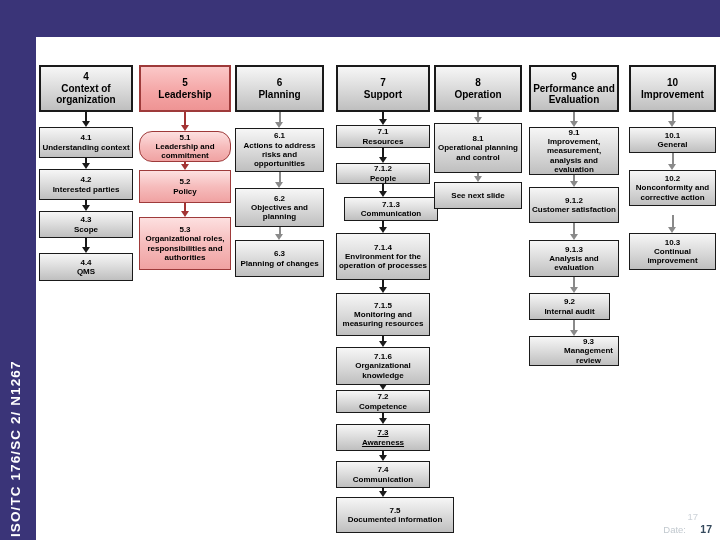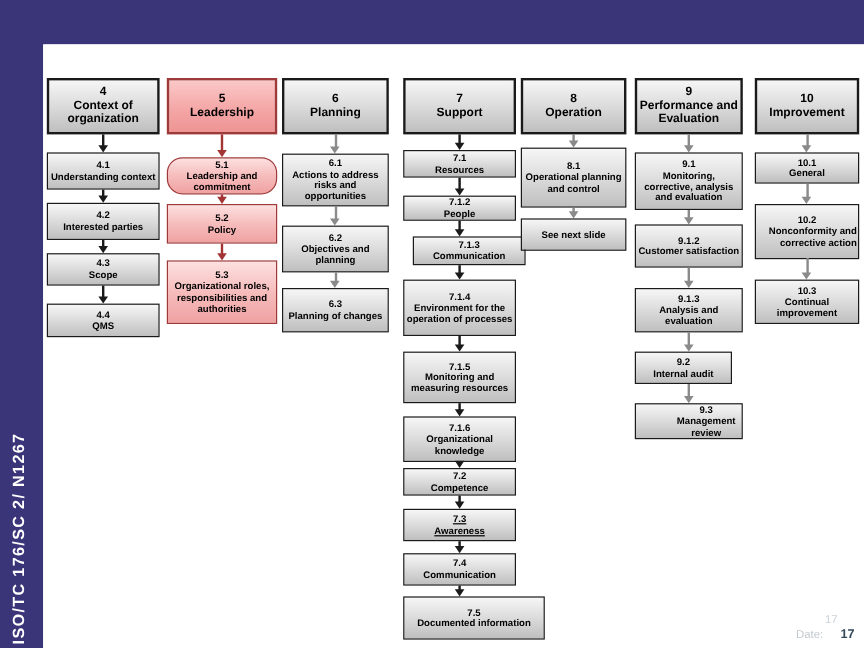--- a/index.html
+++ b/index.html
@@ -200,21 +200,21 @@
       </div>
       <div class="">
         <div class="box header gray" style="left: 529px; top: 65px; width: 90px; height: 47px;">
           <div class="">9</div>
           <div class="">Performance and Evaluation</div>
         </div>
         <div class="arrow-line" style="left: 573px; top: 112px; height: 10px; background: rgb(138, 138, 138);"></div>
         <div class="arrow-head" style="left: 569.5px; top: 121px; border-top-color: rgb(138, 138, 138);"></div>
         <div class="box sub gray" style="left: 529px; top: 127px; width: 90px; height: 48px;">
           <div class="">9.1</div>
-          <div class="">Monitoring, corrective, analysis and evaluation</div>
+          <div class="">Improvement, measurement, analysis and evaluation</div>
         </div>
         <div class="arrow-line" style="left: 573px; top: 175px; height: 7px; background: rgb(138, 138, 138);"></div>
         <div class="arrow-head" style="left: 569.5px; top: 181px; border-top-color: rgb(138, 138, 138);"></div>
         <div class="box sub gray" style="left: 529px; top: 187px; width: 90px; height: 36px;">
           <div class="">9.1.2</div>
           <div class="">Customer satisfaction</div>
         </div>
         <div class="arrow-line" style="left: 573px; top: 223px; height: 12px; background: rgb(138, 138, 138);"></div>
         <div class="arrow-head" style="left: 569.5px; top: 234px; border-top-color: rgb(138, 138, 138);"></div>
         <div class="box sub gray" style="left: 529px; top: 240px; width: 90px; height: 37px;">
@@ -240,21 +240,21 @@
           <div class="">Improvement</div>
         </div>
         <div class="arrow-line" style="left: 671.5px; top: 112px; height: 10px; background: rgb(138, 138, 138);"></div>
         <div class="arrow-head" style="left: 668px; top: 121px; border-top-color: rgb(138, 138, 138);"></div>
         <div class="box sub gray" style="left: 629px; top: 127px; width: 87px; height: 26px;">
           <div class="">10.1</div>
           <div class="">General</div>
         </div>
         <div class="arrow-line" style="left: 671.5px; top: 153px; height: 12px; background: rgb(138, 138, 138);"></div>
         <div class="arrow-head" style="left: 668px; top: 164px; border-top-color: rgb(138, 138, 138);"></div>
-        <div class="box sub gray" style="left: 629px; top: 170px; width: 87px; height: 46px; text-align: right;">
+        <div class="box sub gray" style="left: 629px; top: 170px; width: 87px; height: 36px;">
           <div class="">10.2</div>
           <div class="">Nonconformity and corrective action</div>
         </div>
         <div class="arrow-line" style="left: 671.5px; top: 215px; height: 13px; background: rgb(138, 138, 138);"></div>
         <div class="arrow-head" style="left: 668px; top: 227px; border-top-color: rgb(138, 138, 138);"></div>
         <div class="box sub gray" style="left: 629px; top: 233px; width: 87px; height: 37px;">
           <div class="">10.3</div>
           <div class="">Continual improvement</div>
         </div>
       </div>

